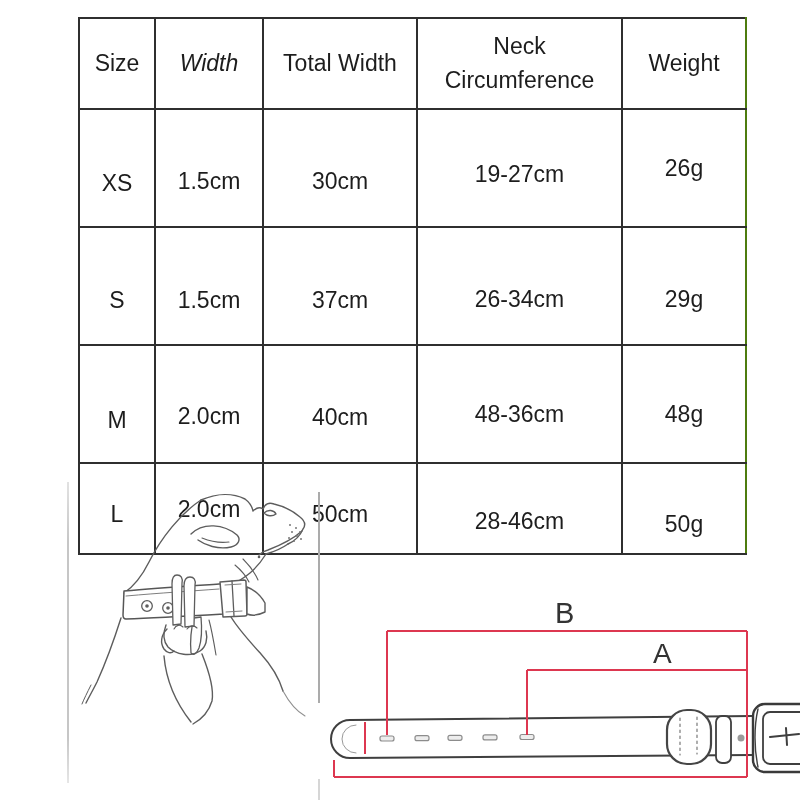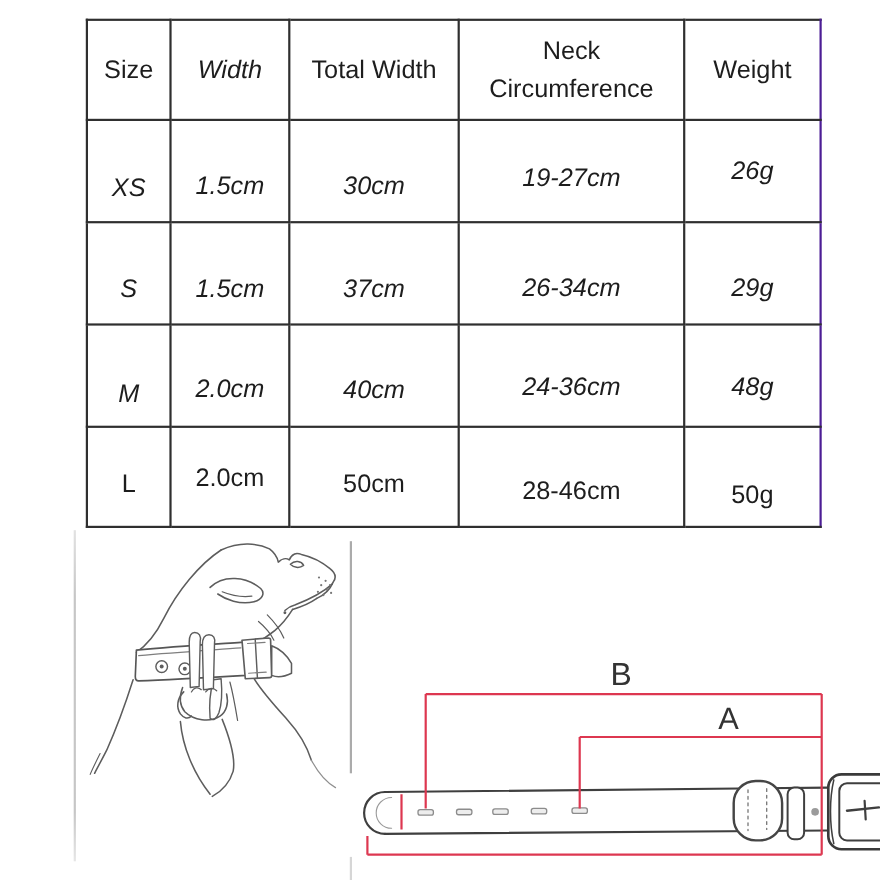--- a/index.html
+++ b/index.html
@@ -4,24 +4,24 @@
 <style>
   html,body{margin:0;padding:0;background:#ffffff;}
   #stage{position:relative;width:800px;height:800px;background:#ffffff;overflow:hidden;
          font-family:"Liberation Sans",sans-serif;color:#1d1d1d;}
 
   
   .size-table{position:absolute;left:78px;top:17px;border-collapse:collapse;table-layout:fixed;
               border:1px solid #2f2f2f;}
   .size-table th,.size-table td{border:2px solid #2f2f2f;text-align:center;vertical-align:middle;
               font-size:23px;font-weight:normal;padding:0;background:#fff;}
-  .size-table th:last-child,.size-table td:last-child{border-right:2px solid #4c1d95;text-align:center;}
+  .size-table th:last-child,.size-table td:last-child{border-right:2px solid #4d7c0f;text-align:center;}
   .col-size{width:74px;margin-left:28px;} .col-width{width:106px;font-style:italic;} .col-total{width:152px;}
   .col-neck{width:203px;} .col-weight{width:122px;}
-  .row-head{height:91px;} .row-body{height:93px;font-style:italic;} .row-last{height:91px;}
+  .row-head{height:91px;} .row-body{height:118px;} .row-last{height:91px;}
   .cell-neck-head{text-align:left;padding-left:22px;line-height:1.45;text-decoration:underline;}
   .cv{position:relative;display:inline-block;}
   .oy1{top:1px}.oy6{top:6px}.oy10{top:10px}.oy11{top:0}.oy12{top:12px}
   .oy13{top:13px}.oy14{top:14px}.oy15{top:15px}.oy16{top:16px}
 
   
   .artifact{position:absolute;width:2px;background:#cfcfcf;}
   #art-left{left:67px;top:482px;height:301px;background:linear-gradient(#e2e2e2,#c6c6c6 20%,#c6c6c6 85%,#e6e6e6);}
   #art-right-upper{left:318px;top:492px;height:211px;background:#ababab;}
   #art-right-lower{left:318px;top:779px;height:21px;background:#d6d6d6;}
@@ -56,21 +56,21 @@
       <td><span class="cv oy14">S</span></td>
       <td><span class="cv oy14">1.5cm</span></td>
       <td><span class="cv oy14">37cm</span></td>
       <td><span class="cv oy13">26-34cm</span></td>
       <td><span class="cv oy13">29g</span></td>
     </tr>
     <tr class="row-body">
       <td><span class="cv oy16">M</span></td>
       <td><span class="cv oy12">2.0cm</span></td>
       <td><span class="cv oy13">40cm</span></td>
-      <td><span class="cv oy10">24-36cm</span></td>
+      <td><span class="cv oy10">48-36cm</span></td>
       <td><span class="cv oy10">48g</span></td>
     </tr>
     <tr class="row-last">
       <td><span class="cv oy6">L</span></td>
       <td><span class="cv oy1">2.0cm</span></td>
       <td><span class="cv oy6">50cm</span></td>
       <td><span class="cv oy13">28-46cm</span></td>
       <td><span class="cv oy16">50g</span></td>
     </tr>
   </tbody>

